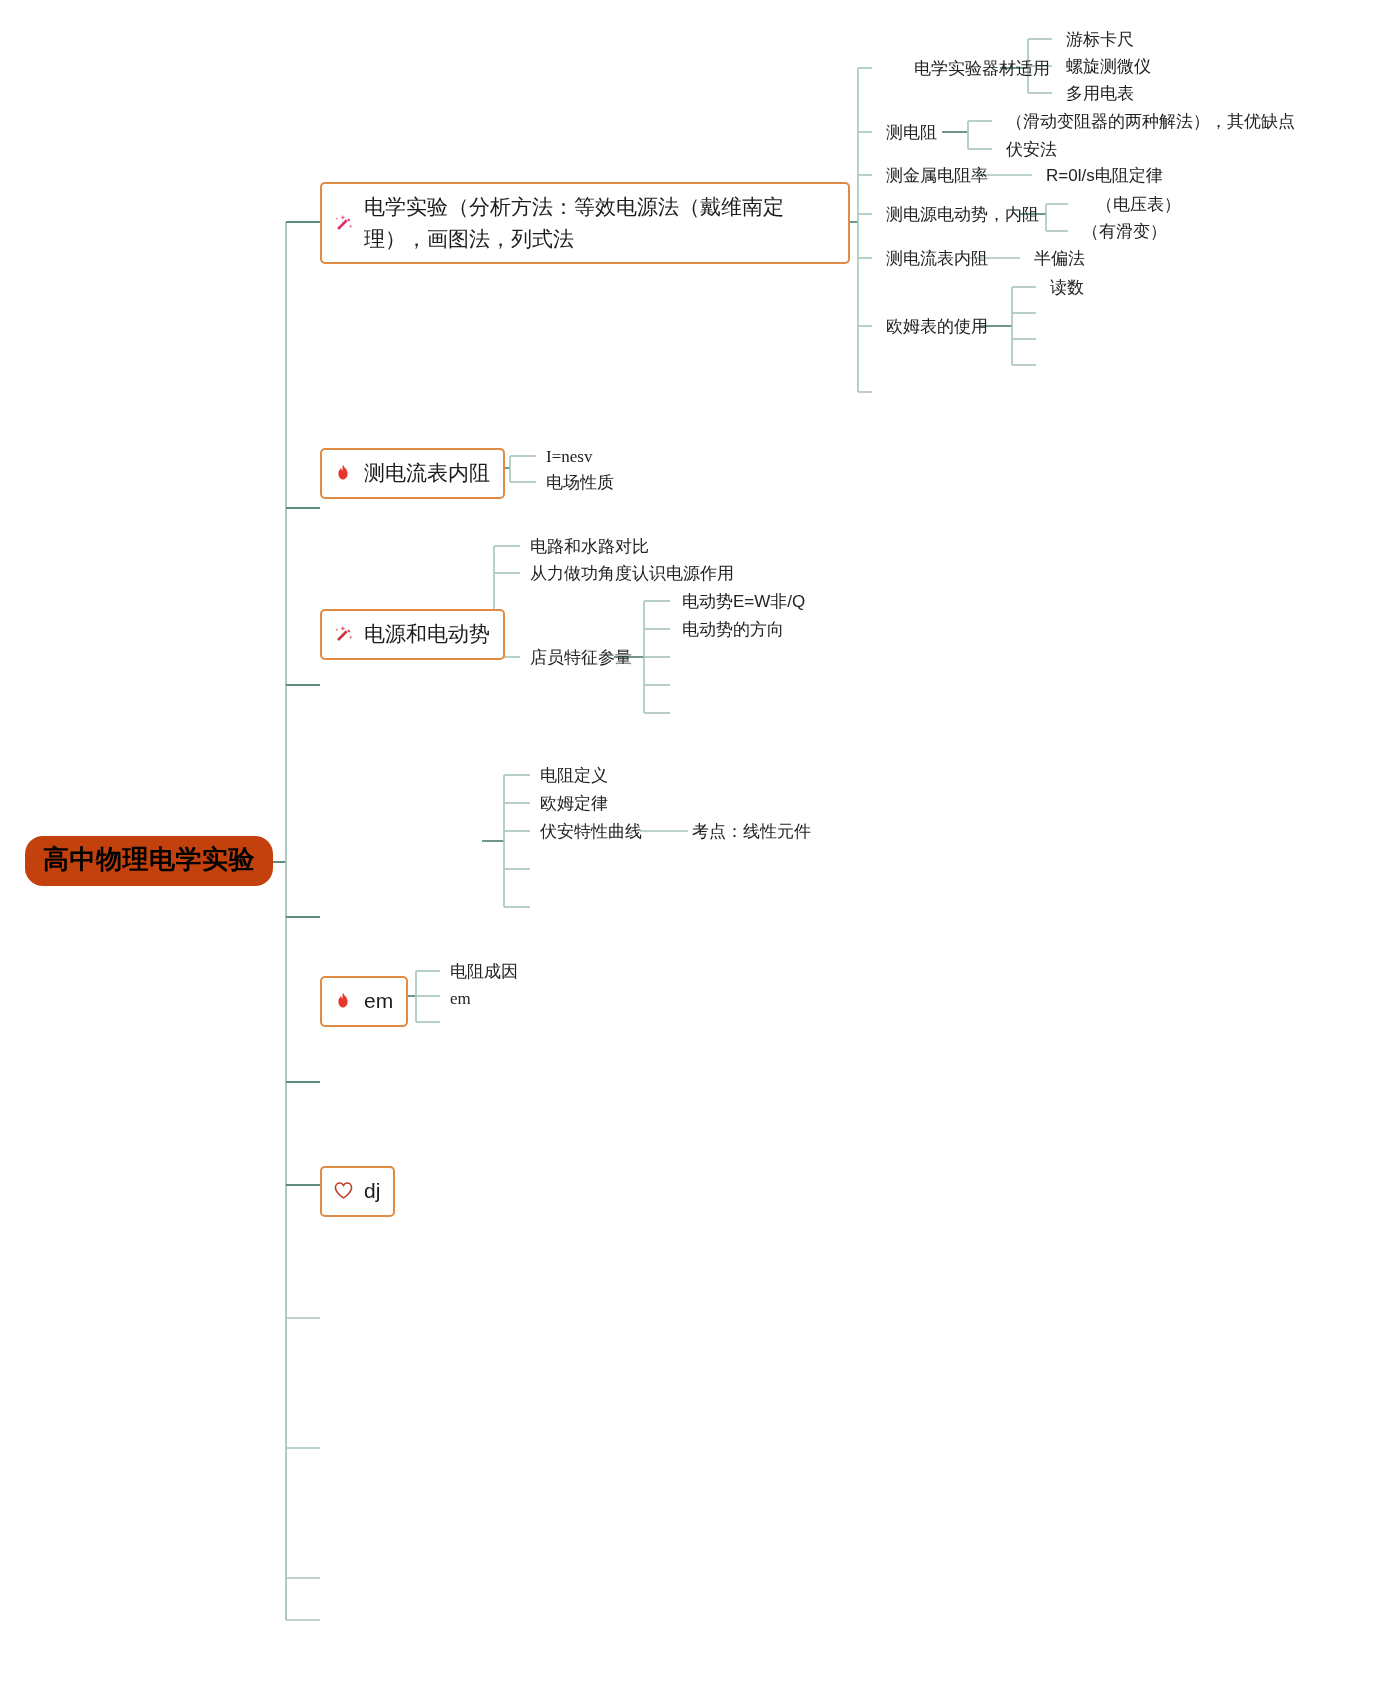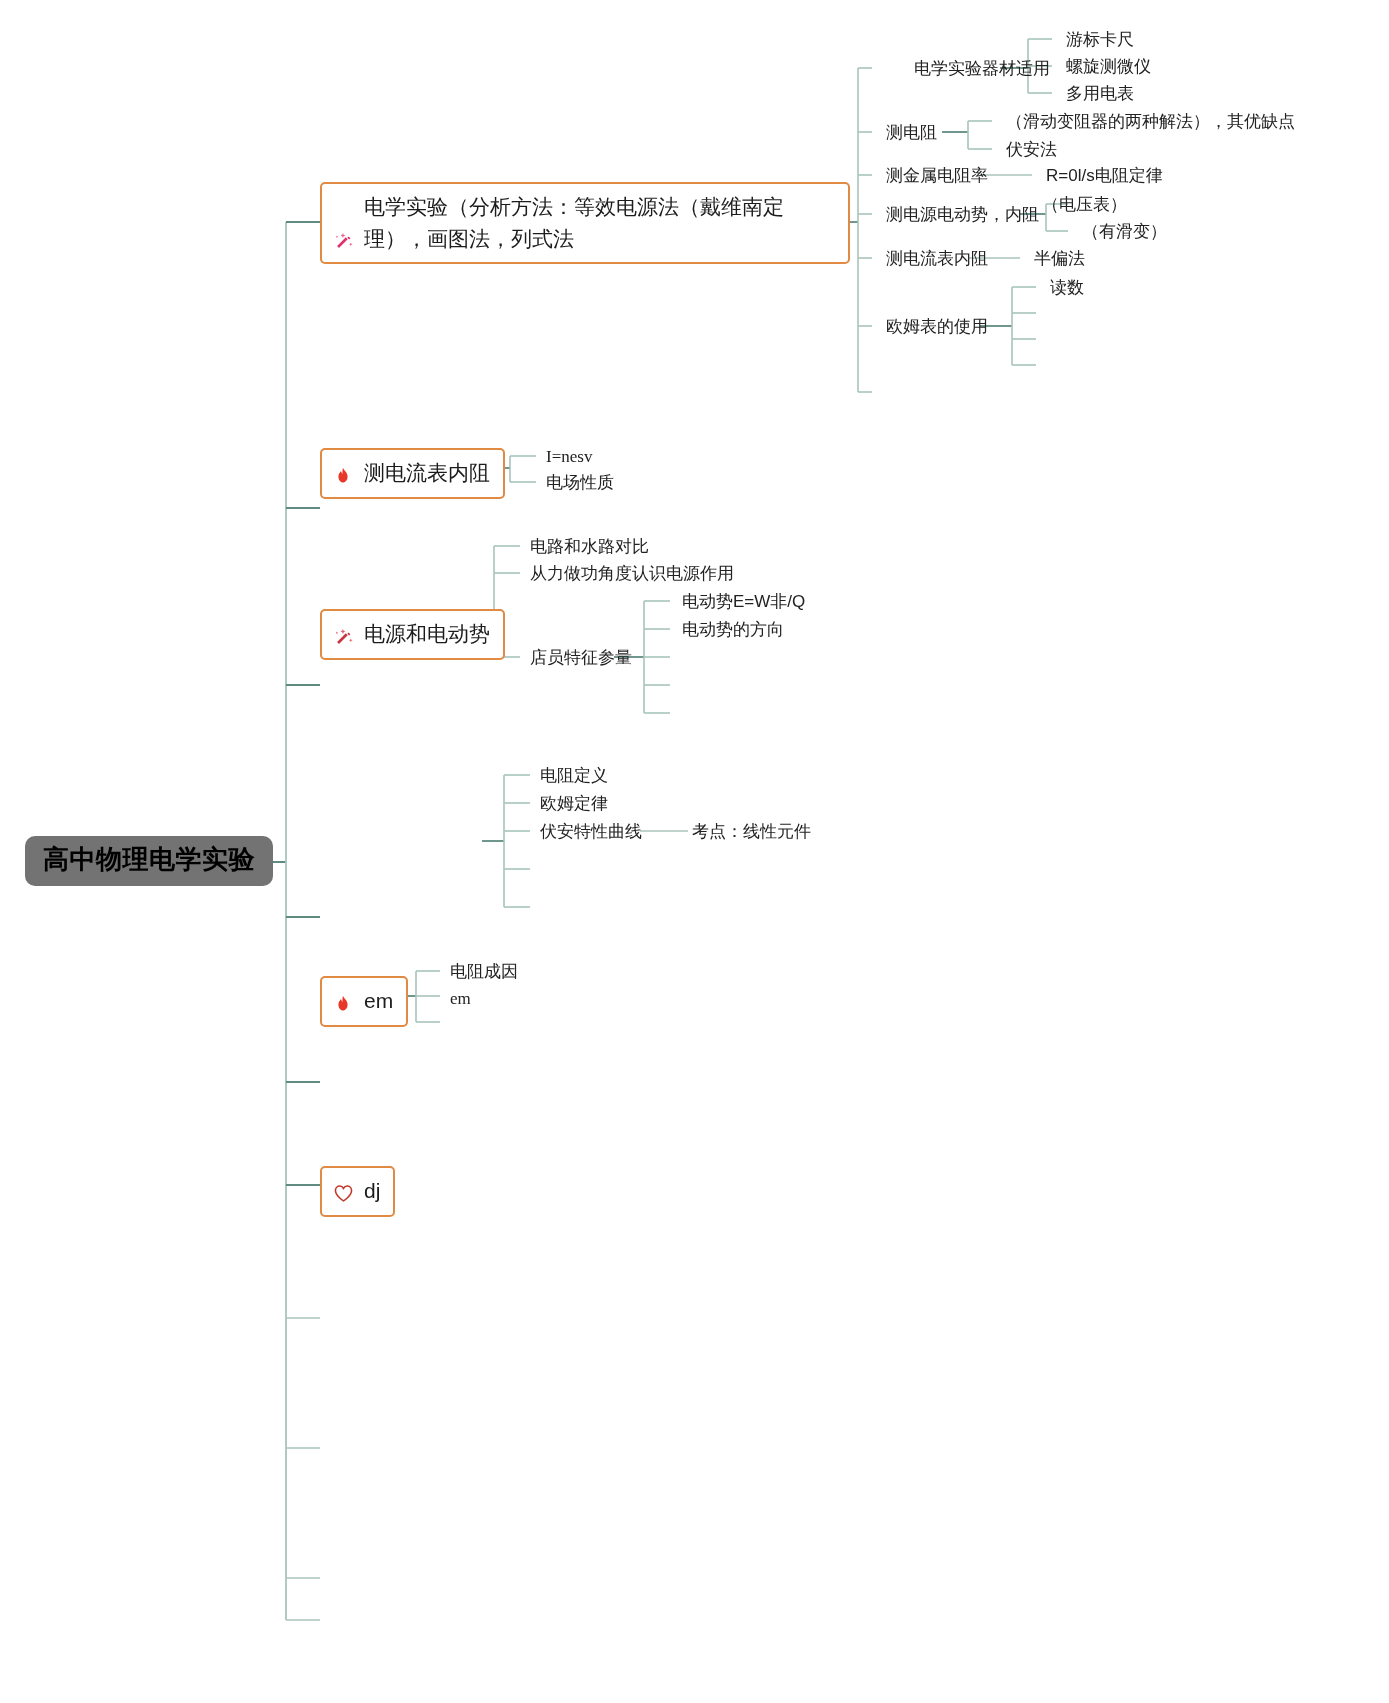--- a/index.html
+++ b/index.html
@@ -26,39 +26,39 @@
     height: 1703px;
     pointer-events: none;
   }
   .node {
     position: absolute;
     box-sizing: border-box;
     white-space: nowrap;
   }
   
   .root-node {
-    background: #737373;
-    border-radius: 10px;
+    background: #c2410c;
+    border-radius: 18px;
     padding: 9px 18px 11px 18px;
     font-size: 26px;
     font-weight: bold;
     letter-spacing: 0.5px;
     color: #000000;
     line-height: 1.15;
   }
   
   .l1-node {
     background: #ffffff;
     border: 2px solid #e08a44;
     border-radius: 5px;
     padding: 7px 13px 8px 11px;
     font-size: 21px;
     color: #1c1c1c;
     display: flex;
-    align-items: flex-end;
+    align-items: center;
     gap: 9px;
     line-height: 1.5;
   }
   .l1-node.wrap {
     white-space: normal;
     width: 530px;
   }
   .l1-node .nlabel {
     display: block;
   }
@@ -203,21 +203,21 @@
 
   <div class="node t-node" style="left:1066px; top:29px;">游标卡尺</div>
   <div class="node t-node" style="left:1066px; top:56px;">螺旋测微仪</div>
   <div class="node t-node" style="left:1066px; top:83px;">多用电表</div>
 
   <div class="node t-node" style="left:1006px; top:111px;">（滑动变阻器的两种解法），其优缺点</div>
   <div class="node t-node" style="left:1006px; top:139px;">伏安法</div>
 
   <div class="node t-node" style="left:1046px; top:165px;">R=0l/s电阻定律</div>
 
-  <div class="node t-node" style="left:1042px; top:194px;text-align:right;">（电压表）</div>
+  <div class="node t-node" style="left:1096px; top:194px;text-align:right;">（电压表）</div>
   <div class="node t-node" style="left:1082px; top:221px;">（有滑变）</div>
 
   <div class="node t-node" style="left:1034px; top:248px;">半偏法</div>
 
   <div class="node t-node" style="left:1050px; top:277px;">读数</div>
   <div class="node t-node empty-node" style="left:1050px; top:305px;"></div>
   <div class="node t-node empty-node" style="left:1050px; top:331px;"></div>
   <div class="node t-node empty-node" style="left:1050px; top:357px;"></div>
 
   <div class="node l1-node" style="left:320px; top:448px;">

